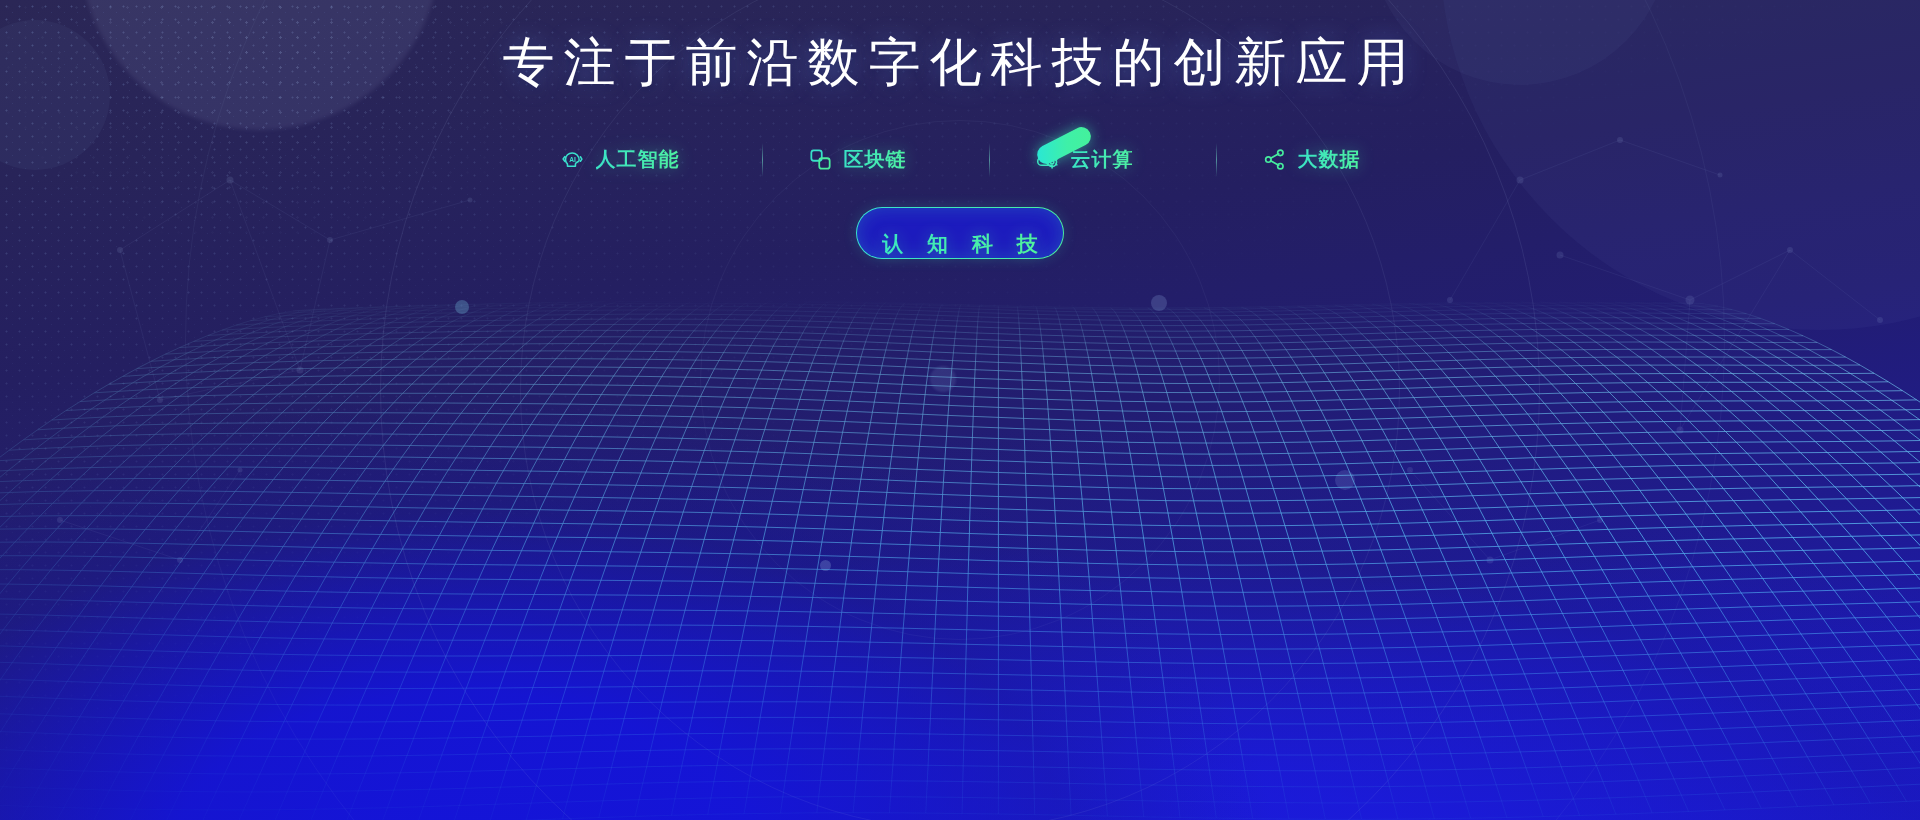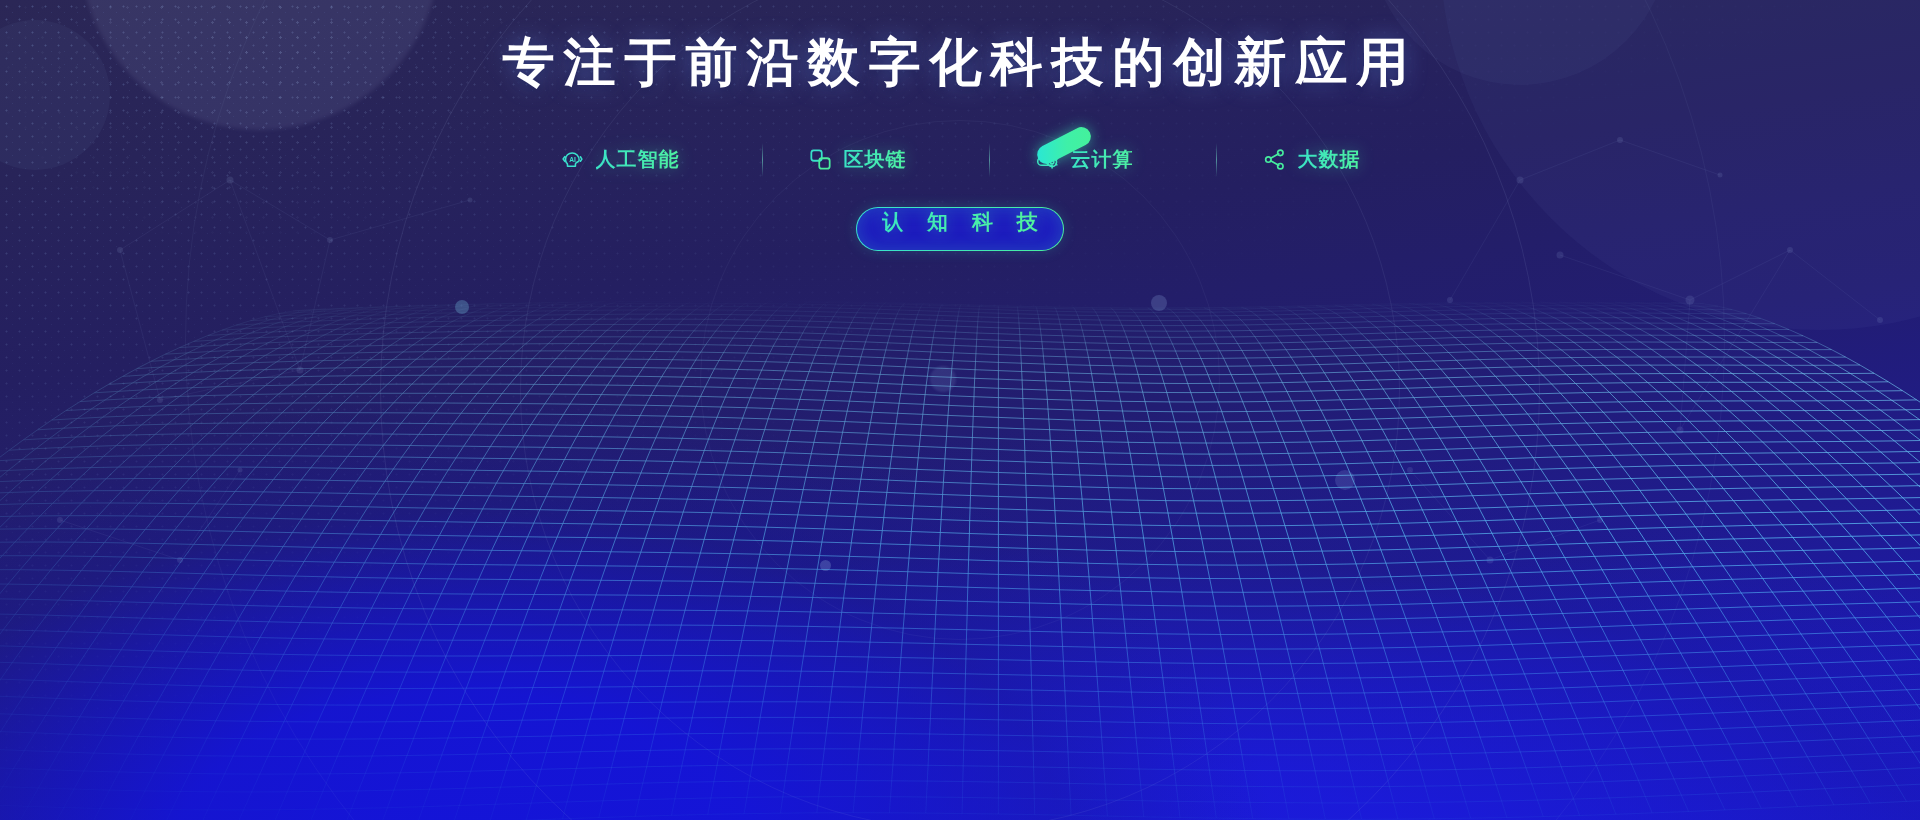--- a/index.html
+++ b/index.html
@@ -84,21 +84,21 @@
     left:1035px; top:136px;
     width:58px; height:19px; border-radius:11px;
     background:linear-gradient(115deg,#28e6d8 0%,#3ff0a8 55%,#45f19a 100%);
     transform:rotate(-27deg);
     box-shadow:0 0 14px rgba(60,235,180,0.55);
   }
 
   .brand-subtitle{
     margin-top:28px;
     font-size:52px;
-    font-weight:700;
+    font-weight:400;
     letter-spacing:9px;
     color:#ffffff;
     text-shadow:0 0 22px rgba(120,160,255,0.45), 0 2px 8px rgba(8,8,50,0.5);
   }
 
   .tags{
     margin-top:48px;
     display:flex; align-items:center; justify-content:center;gap:36px;
   }
   .tag{
@@ -117,22 +117,22 @@
     font-size:20px; font-weight:700; letter-spacing:1px;
     background:linear-gradient(92deg,#3ae3c6 0%,#4ef0a0 100%);
     -webkit-background-clip:text; background-clip:text;
     -webkit-text-fill-color:transparent;
     text-shadow:none;
     filter:drop-shadow(0 0 8px rgba(60,230,170,0.35));
   }
 
   .cta-wrap{ margin-top:34px; }
   .cta{
-    display:inline-flex; align-items:flex-start; justify-content:center;
-    width:208px; height:44px;
+    display:inline-flex; align-items:flex-end; justify-content:center;
+    width:208px; height:52px;
     border-radius:26px;
     border:1.6px solid transparent;
     background:
       linear-gradient(#1d1bbe,#1d1bbe) padding-box,
       linear-gradient(96deg,#37e2d2 0%,#49ef9e 100%) border-box;
     cursor:pointer;
     box-shadow:0 0 18px rgba(60,225,190,0.22) inset, 0 0 14px rgba(55,220,195,0.18);
   }
   .cta-label{
     font-size:21px; font-weight:700; letter-spacing:9px; padding-left:9px;

